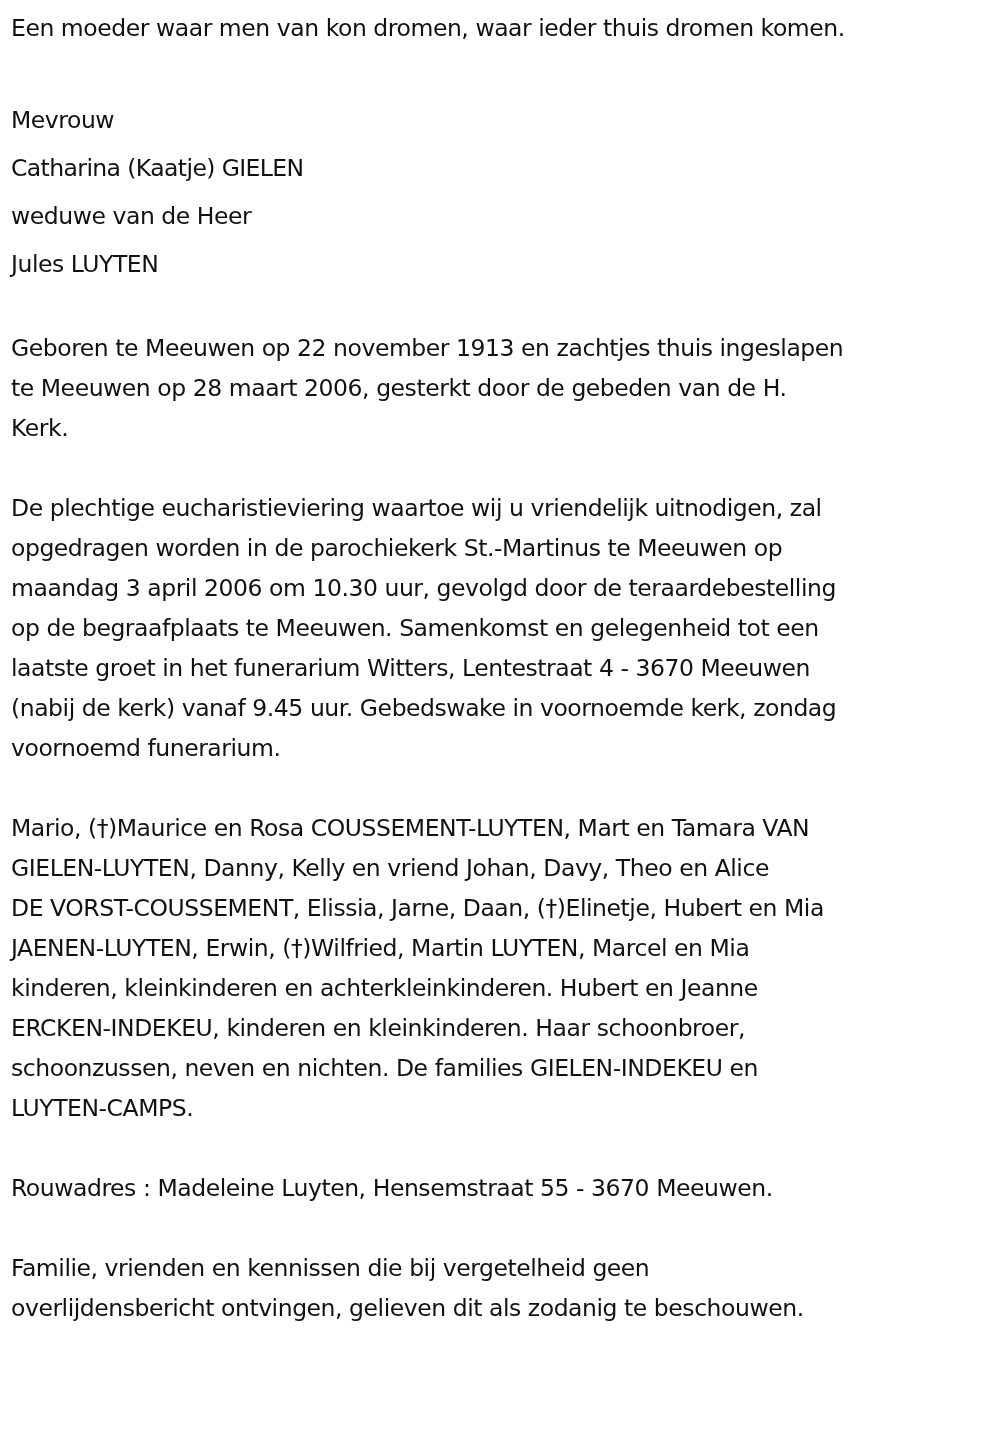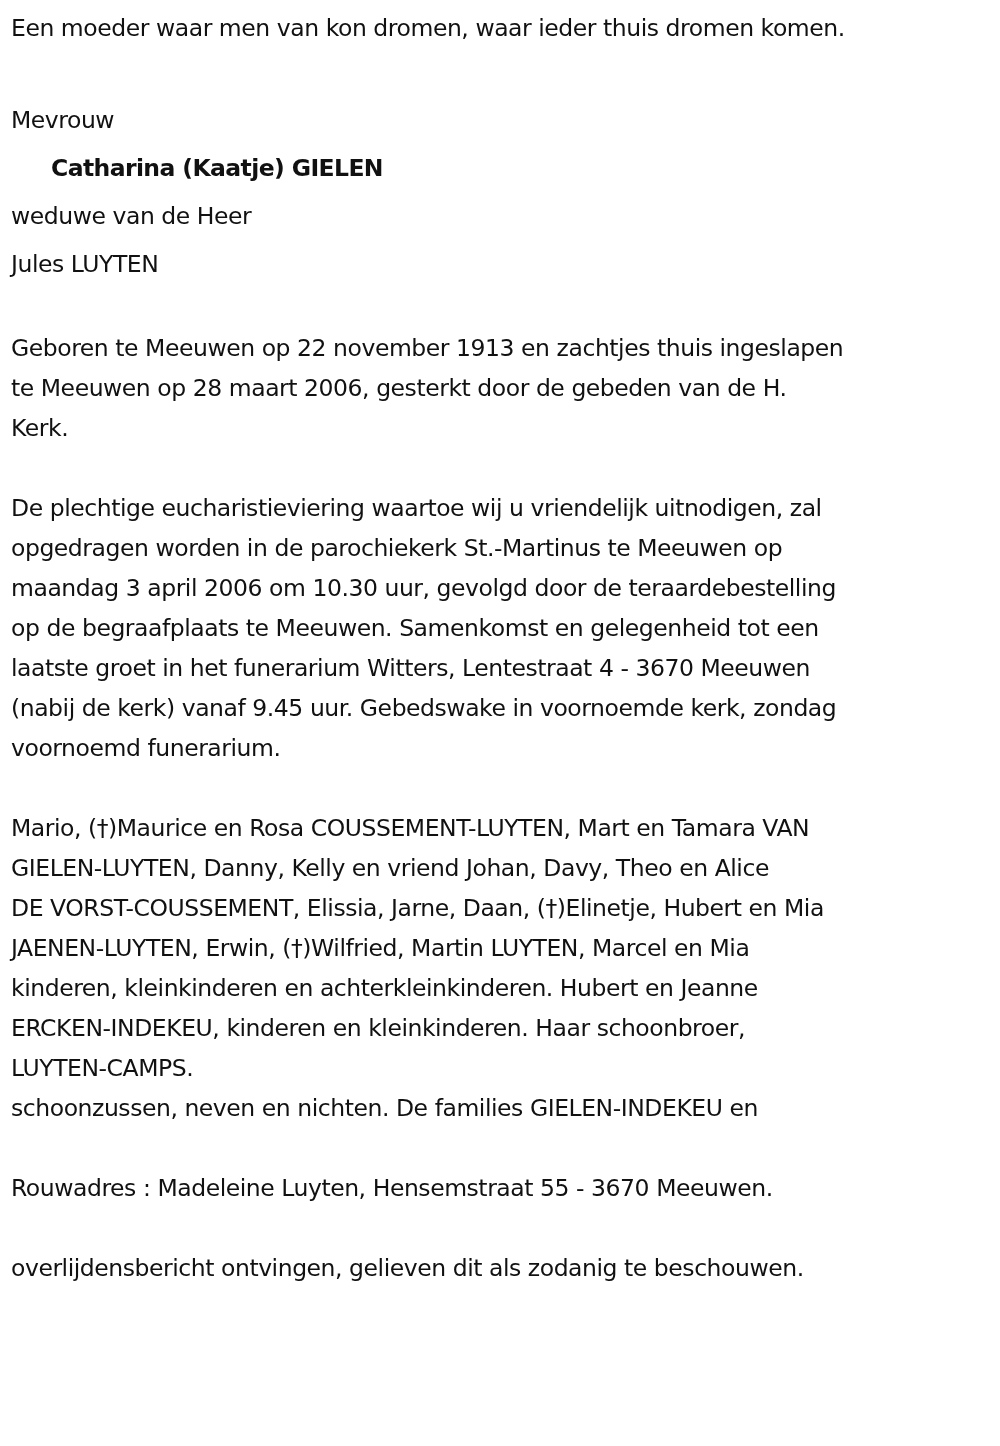--- a/index.html
+++ b/index.html
@@ -34,23 +34,22 @@
     }
     .short-gap {
       display: block;
       height: 8px;
     }
     .p-line {
       line-height: 48px;
       height: 48px;
     }
     .bold {
-      font-weight: bold;
+      font-weight: normal;
       letter-spacing: -0.6px;
-      margin-left: 40px;
     }
     .para {
       display: block;
     }
   </style>
 </head>
 <body>
 
 <div class="doc">
 
@@ -88,27 +87,28 @@
 
   <span class="gap"></span>
 
   <div class="para">
     <span class="line">Mario, (†)Maurice en Rosa COUSSEMENT-LUYTEN, Mart en Tamara VAN</span>
     <span class="line">GIELEN-LUYTEN, Danny, Kelly en vriend Johan, Davy, Theo en Alice</span>
     <span class="line">DE VORST-COUSSEMENT, Elissia, Jarne, Daan, (†)Elinetje, Hubert en Mia</span>
     <span class="line">JAENEN-LUYTEN, Erwin, (†)Wilfried, Martin LUYTEN, Marcel en Mia</span>
     <span class="line">kinderen, kleinkinderen en achterkleinkinderen. Hubert en Jeanne</span>
     <span class="line">ERCKEN-INDEKEU, kinderen en kleinkinderen. Haar schoonbroer,</span>
+    <span class="line">schoonzussen, neven en nichten. De families GIELEN-INDEKEU en</span>
     <span class="line">LUYTEN-CAMPS.</span>
-    <span class="line">schoonzussen, neven en nichten. De families GIELEN-INDEKEU en</span>
   </div>
 
   <span class="gap"></span>
 
   <span class="line">Rouwadres : Madeleine Luyten, Hensemstraat 55 - 3670 Meeuwen.</span>
 
   <span class="gap"></span>
 
   <div class="para">
+    <span class="line">Familie, vrienden en kennissen die bij vergetelheid geen</span>
     <span class="line">overlijdensbericht ontvingen, gelieven dit als zodanig te beschouwen.</span>
   </div>
 
 </div>
 
 </body></html>

